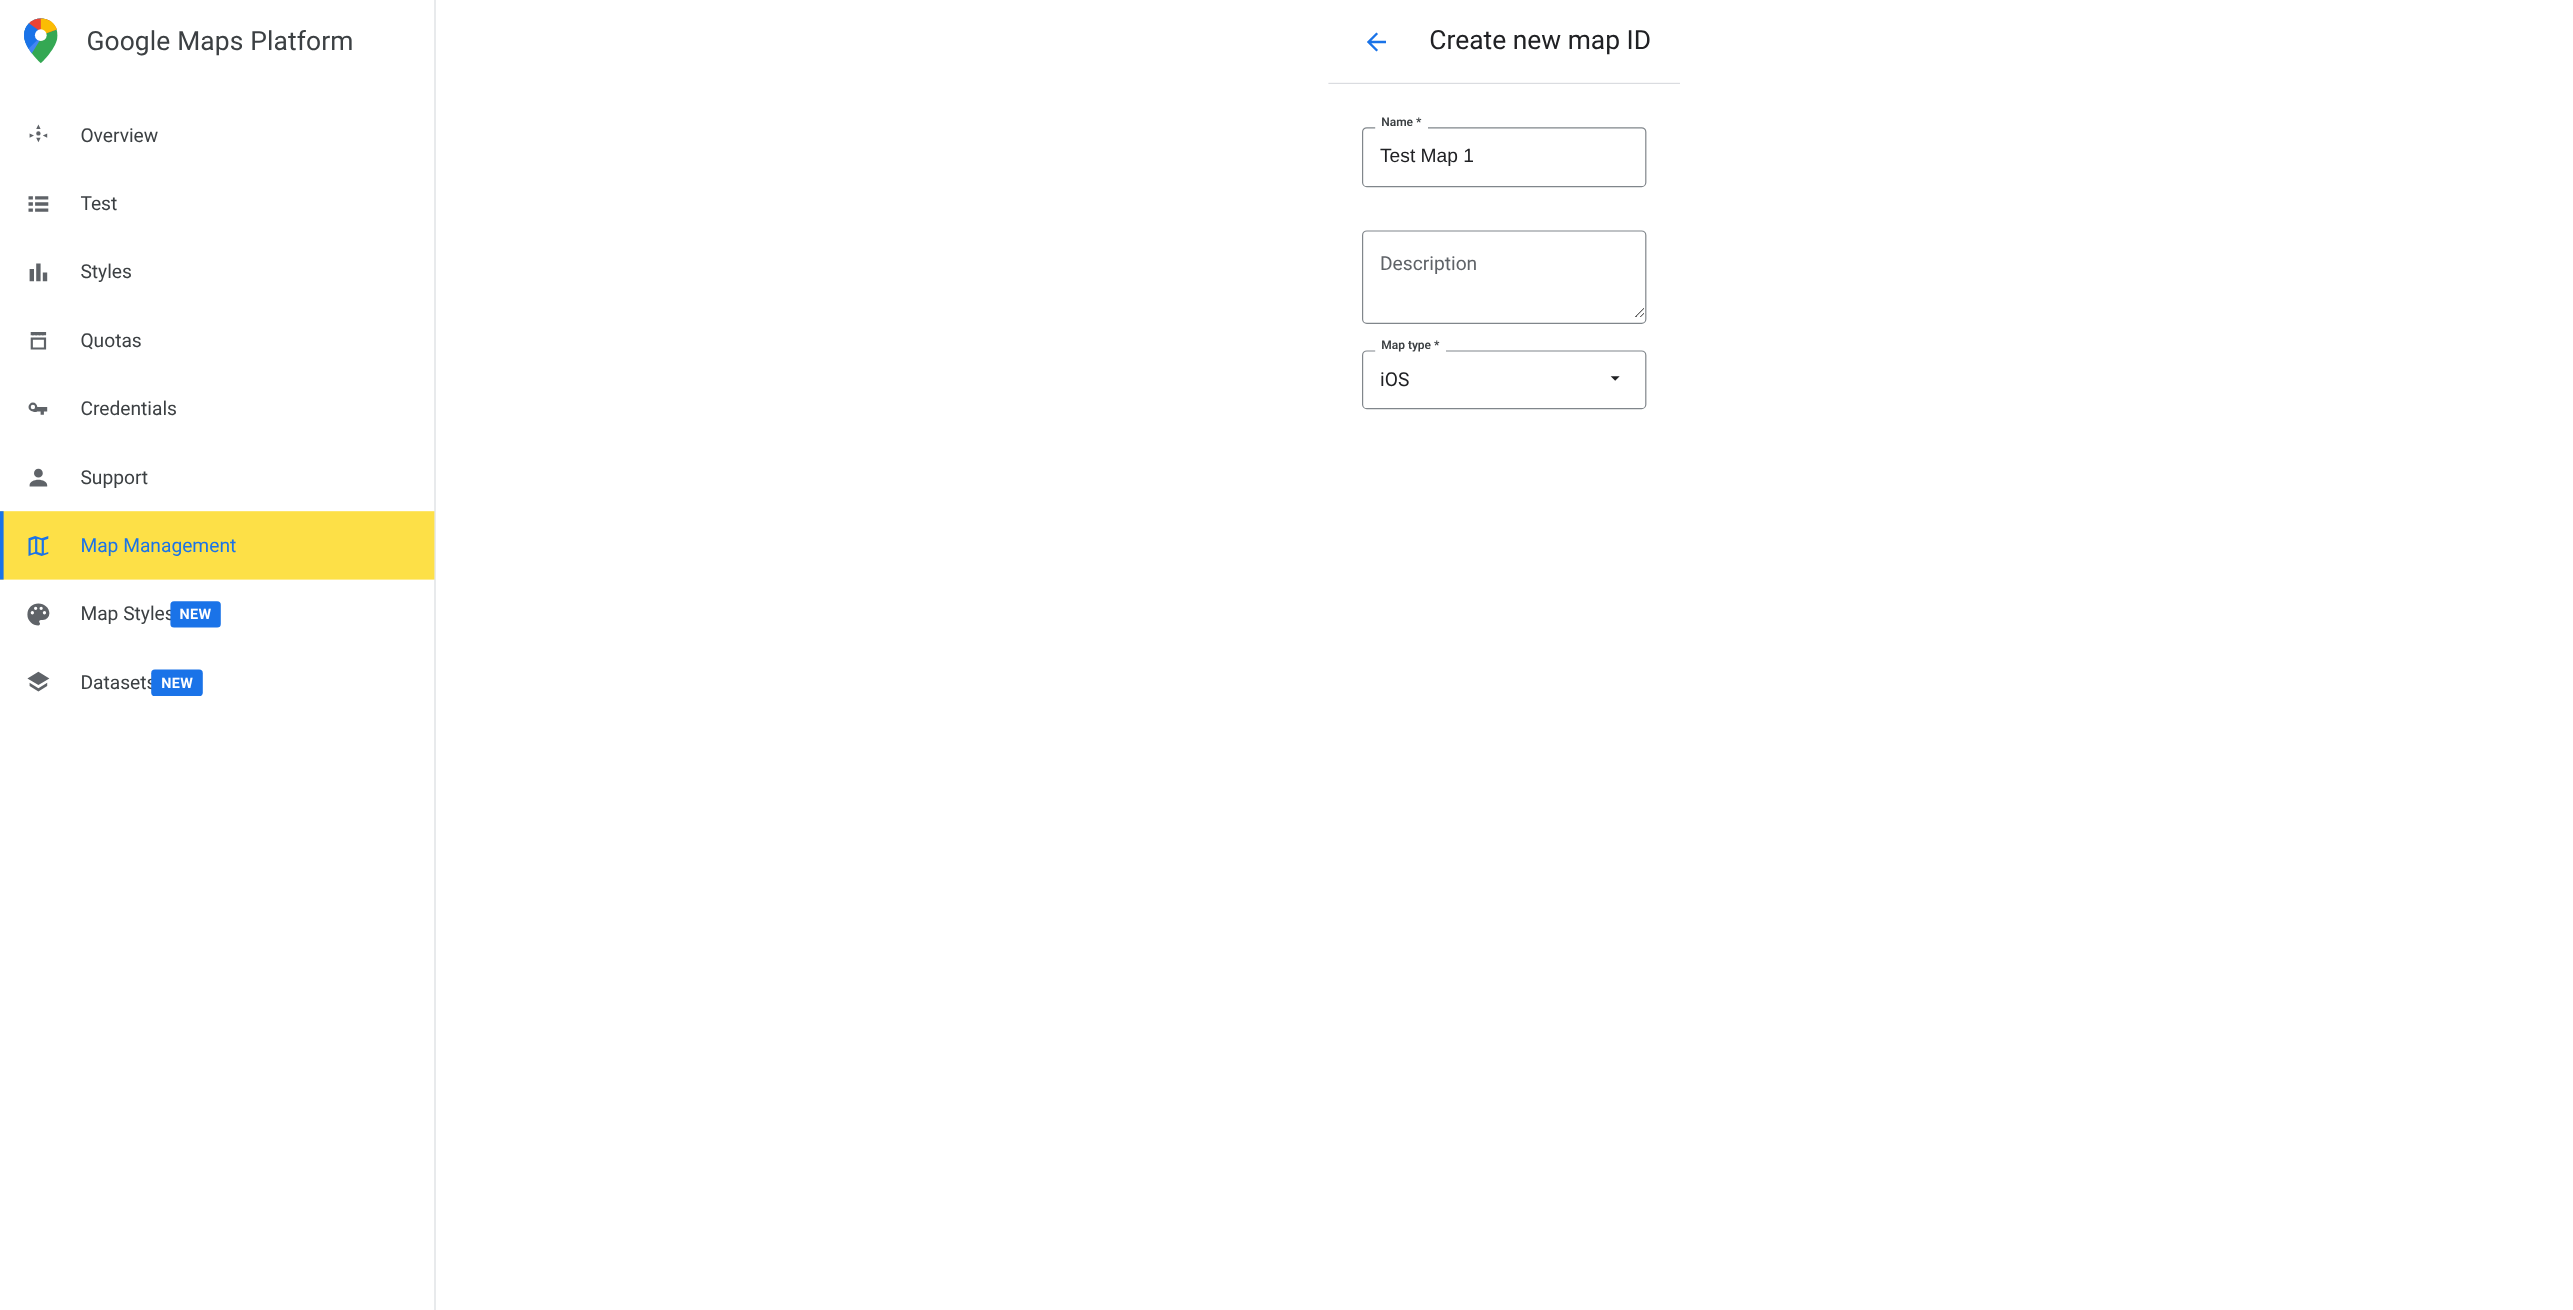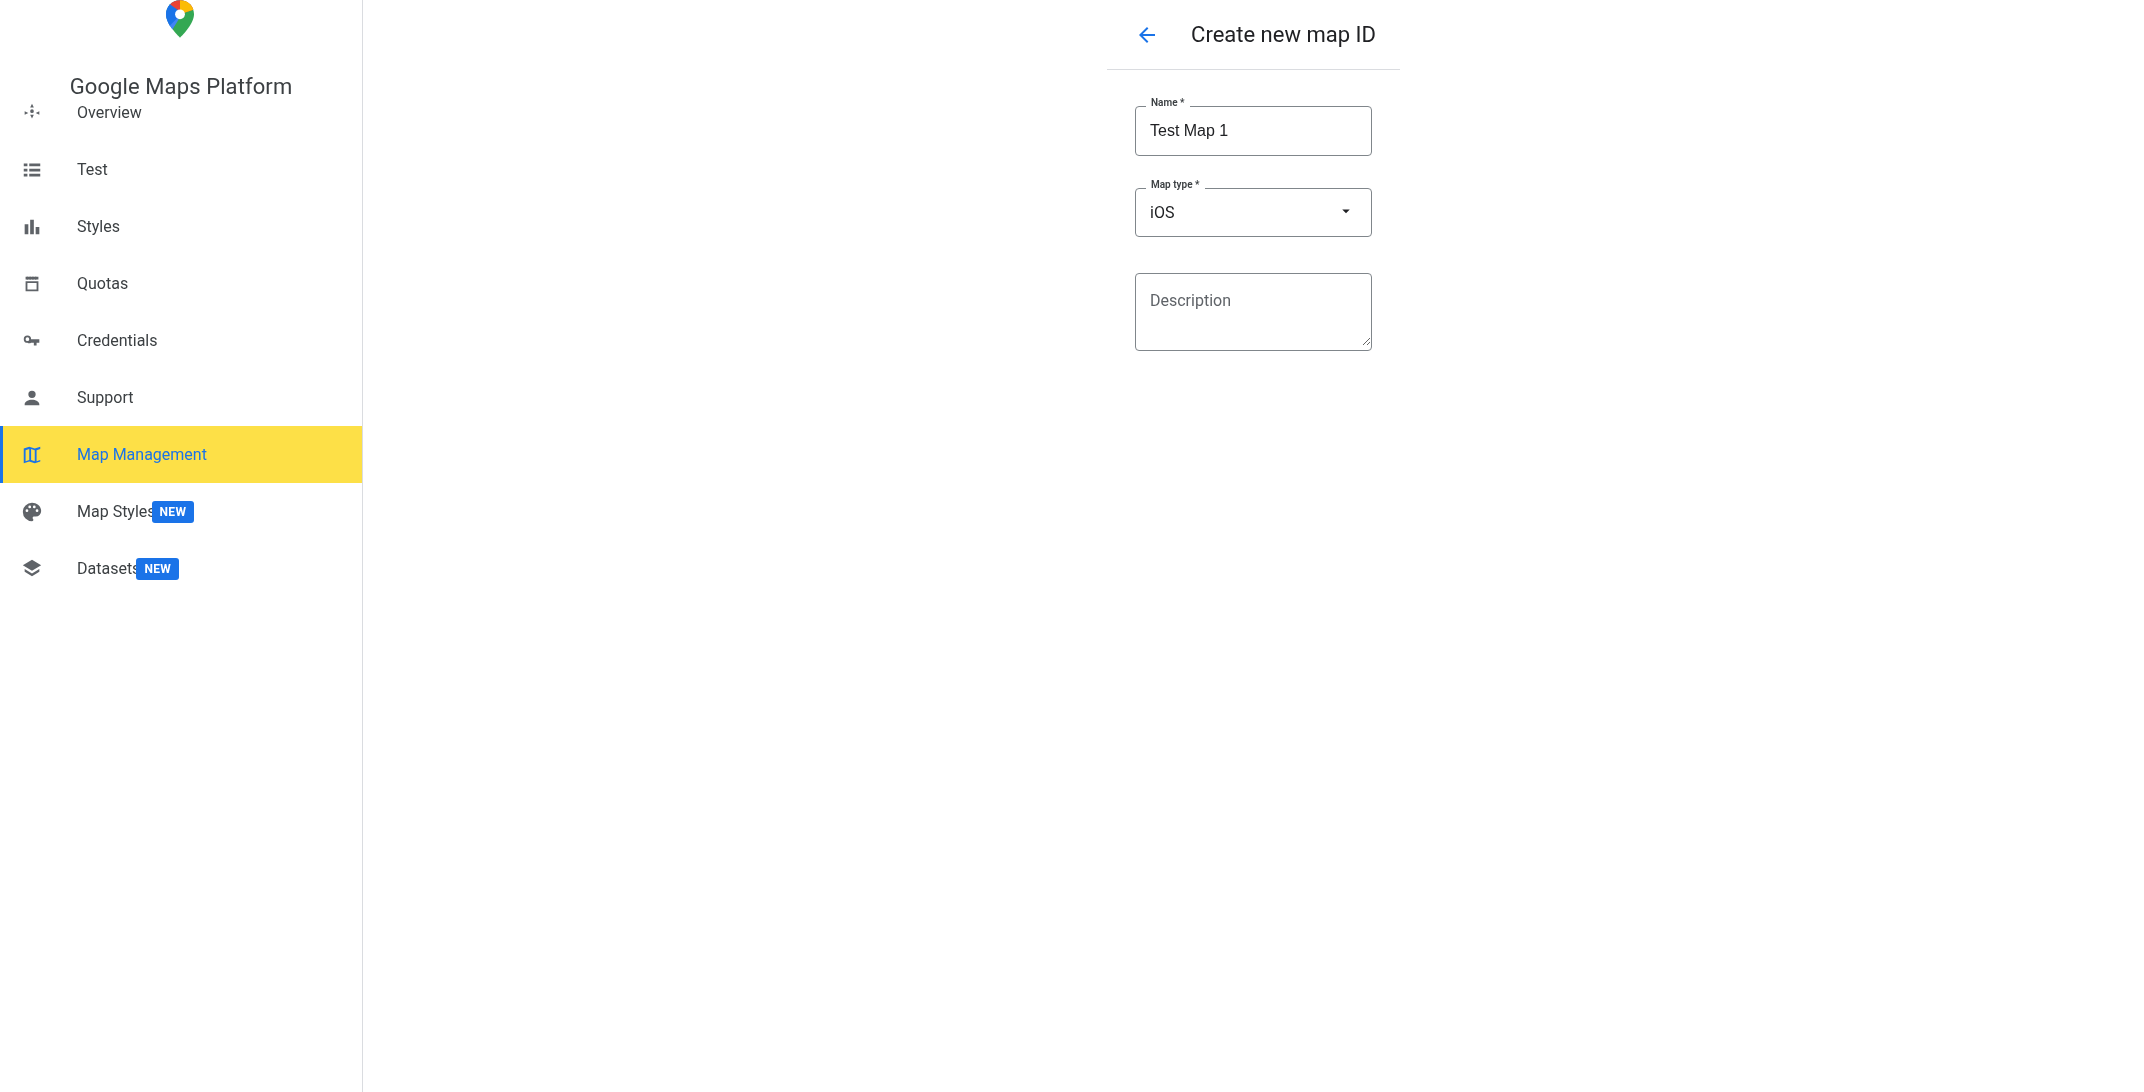--- a/index.html
+++ b/index.html
@@ -2,25 +2,25 @@
 <html><head>
   <meta charset="utf-8">
   <style>
     * { box-sizing: border-box; margin: 0; padding: 0; }
     body { font-family: 'Google Sans', Roboto, Arial, sans-serif; color: #202124; background: #fff; }
     
     .layout { display: flex; height: 100vh; }
     
     
     .sidebar { width: 363px; border-right: 1px solid #dadce0; display: flex; flex-direction: column; }
-    .sidebar-header { display: flex; align-items: center; height: 70px; padding: 0 20px; gap: 34px; flex-direction: column; }
+    .sidebar-header { display: flex; align-items: center; height: 70px; padding: 0 20px; gap: 22px; }
     .product-title { font-size: 22px; font-weight: 400; color: #3c4043; letter-spacing: 0.1px; }
     
     .nav { padding-top: 14px; }
-    .nav-item { display: flex; align-items: center; height: 57px; padding: 0 20px; gap: 33px; cursor: pointer; font-size: 16px; color: #3c4043; position: relative; }
+    .nav-item { display: flex; align-items: center; height: 57px; padding: 0 20px; gap: 23px; cursor: pointer; font-size: 16px; color: #3c4043; position: relative; }
     .nav-item.active { background: #fde047; color: #1a73e8; }
     .nav-item.active::before { content: ''; position: absolute; left: 0; top: 0; bottom: 0; width: 3px; background: #1a73e8; }
     .nav-item.active .nav-icon svg path,
     .nav-item.active .nav-icon svg rect,
     .nav-item.active .nav-icon svg circle { fill: #1a73e8; }
     .nav-icon { width: 24px; height: 24px; display: flex; align-items: center; justify-content: center; flex-shrink: 0; }
     .nav-icon svg { width: 22px; height: 22px; }
     .nav-icon svg path, .nav-icon svg rect, .nav-icon svg circle { fill: #5f6368; }
     .nav-label { flex: 1; }
     .badge { background: #1a73e8; color: #fff; font-size: 12px; font-weight: 700; padding: 4px 8px; border-radius: 3px; letter-spacing: 0.3px; }
@@ -164,32 +164,32 @@
     </div>
 
     <div class="form-area">
       <div class="field">
         <div class="field-outline">
           <label class="field-label">Name *</label>
           <input class="field-input" type="text" value="Test Map 1" style="">
         </div>
       </div>
 
+      <div class="field textarea-field">
+        <div class="field-outline">
+          <textarea class="field-textarea" placeholder="Description" style=""></textarea>
+        </div>
+      </div>
+
       <div class="field select-field">
         <div class="field-outline">
           <label class="field-label">Map type *</label>
           <div class="field-select">iOS</div>
           <span class="select-arrow">
             <svg viewBox="0 0 24 24" width="18" height="18">
                 <path fill="#202124" d="M7 10l5 5 5-5z"></path>
               </svg>
           </span>
         </div>
       </div>
-
-      <div class="field textarea-field">
-        <div class="field-outline">
-          <textarea class="field-textarea" placeholder="Description" style=""></textarea>
-        </div>
-      </div>
     </div>
   </main>
 </div>
 
 </body></html>

